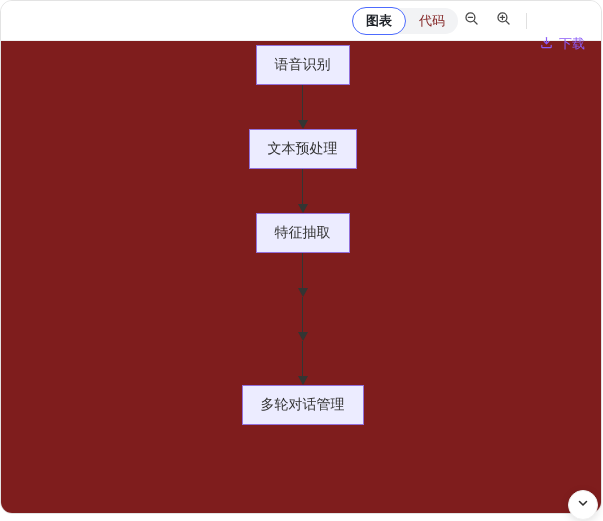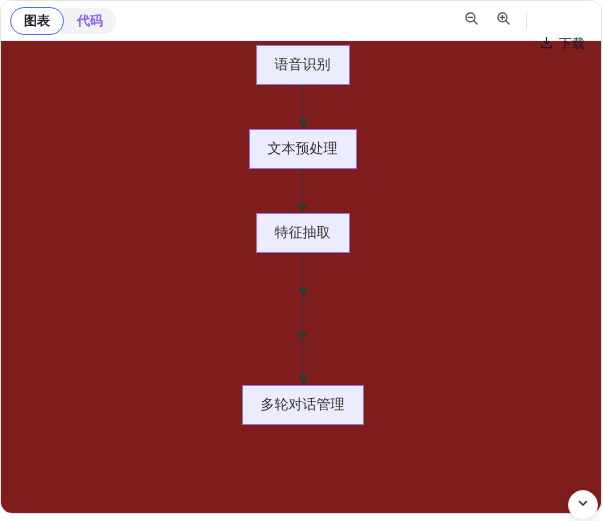--- a/index.html
+++ b/index.html
@@ -18,41 +18,40 @@
     overflow: hidden;
     background: #f9f9fa;
   }
   
   .toolbar {
     height: 40px;
     background: #ffffff;
     border-bottom: 1px solid #f0f0f0;
     display: flex;
     align-items: center;
-    justify-content: space-between;
+    justify-content: flex-end;
     padding: 0 14px 0 9px;
   }
   .segmented {
     display: flex;
     align-items: center;
     background: #f2f3f5;
     border-radius: 14px;
     height: 26px;
   }
   .tab {
     font-size: 13px;
-    color: #8b5cf6;
+    color: #7f1d1d;
     padding: 0 13px;
     height: 26px;
     display: flex;
     align-items: center;
     border-radius: 14px;
     cursor: pointer;
     white-space: nowrap;
-    font-weight: bold;
   }
   .tab.active {
     background: #ffffff;
     border: 1.5px solid #4d6bfe;
     color: #1f2329;
     font-weight: bold;
     height: 28px;
     margin: -1px 0;
   }
   .toolbar-right {
@@ -70,21 +69,21 @@
   .v-divider {
     width: 1px; height: 16px;
     background: #e0e0e0;
     margin: 0 4px;
   }
   .download-btn {
     display: flex;
     align-items: center;
     gap: 5px;
     font-size: 13px;
-    color: #0f172a;
+    color: #8b5cf6;
     cursor: pointer;
     padding: 4px 2px;
     border-radius: 6px;
     margin-top: 46px;
   }
   
   .canvas {
     height: 474px;
     background: #7f1d1d;
     overflow: hidden;

